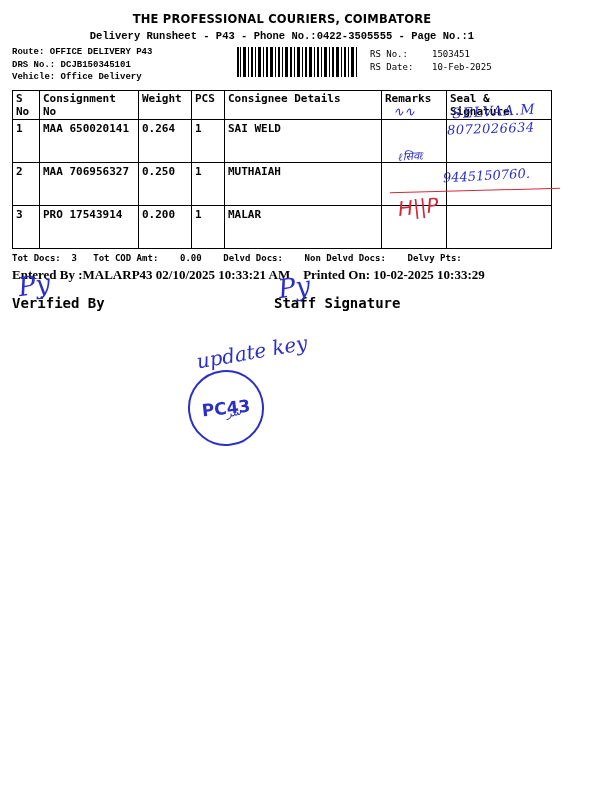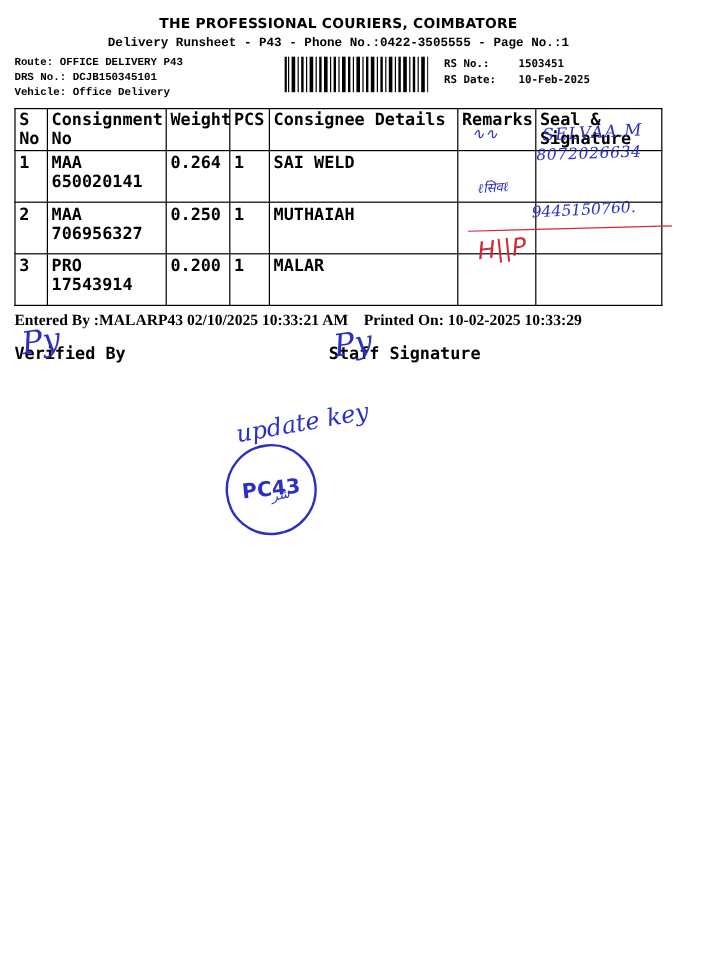--- a/index.html
+++ b/index.html
@@ -60,35 +60,35 @@
   .barcode {
     height: 30px;
     width: 120px;
     display: block;
   }
   .meta-right {
     flex: 1;
     font-size: 9px;
     line-height: 12.5px;
     font-family: "DejaVu Sans Mono", monospace;
-    font-weight: bold;
+    font-weight: normal;
     padding-left: 8px;
     padding-top: 2px;
   }
   .meta-right .lbl { display: inline-block; width: 62px; }
 
   table.grid {
     border-collapse: collapse;
     width: 100%;
     margin-top: 6px;
     table-layout: fixed;
   }
   table.grid th, table.grid td {
     border: 1px solid #000;
-    font-size: 14px;
+    font-size: 11px;
     font-family: "DejaVu Sans Mono", monospace;
     font-weight: bold;
     padding: 2px 3px;
     vertical-align: top;
     text-align: left;
   }
   table.grid thead th {
     font-weight: bold;
     height: 11px;
     padding: 1px 3px;
@@ -329,20 +329,21 @@
         <td class="c-con">PRO 17543914</td>
         <td class="c-wt">0.200</td>
         <td class="c-pcs">1</td>
         <td class="c-name">MALAR</td>
         <td class="c-rem"></td>
         <td class="c-seal"></td>
       </tr>
     </tbody>
   </table>
 
+  <div class="tot-line">Tot Docs:  3   Tot COD Amt:    0.00    Delvd Docs:    Non Delvd Docs:    Delvy Pts:</div>
   <div class="tot-line2">Entered By :MALARP43 02/10/2025 10:33:21 AM    Printed On: 10-02-2025 10:33:29</div>
 
   <div class="sig-row">
     <div class="sig-left">Verified By</div>
     <div class="sig-mid">Staff Signature</div>
   </div>
 
   <div class="ink ink-squiggle1">∿∿</div>
   <div class="ink ink-name">SELVAA.M</div>
   <div class="ink ink-phone">8072026634</div>

